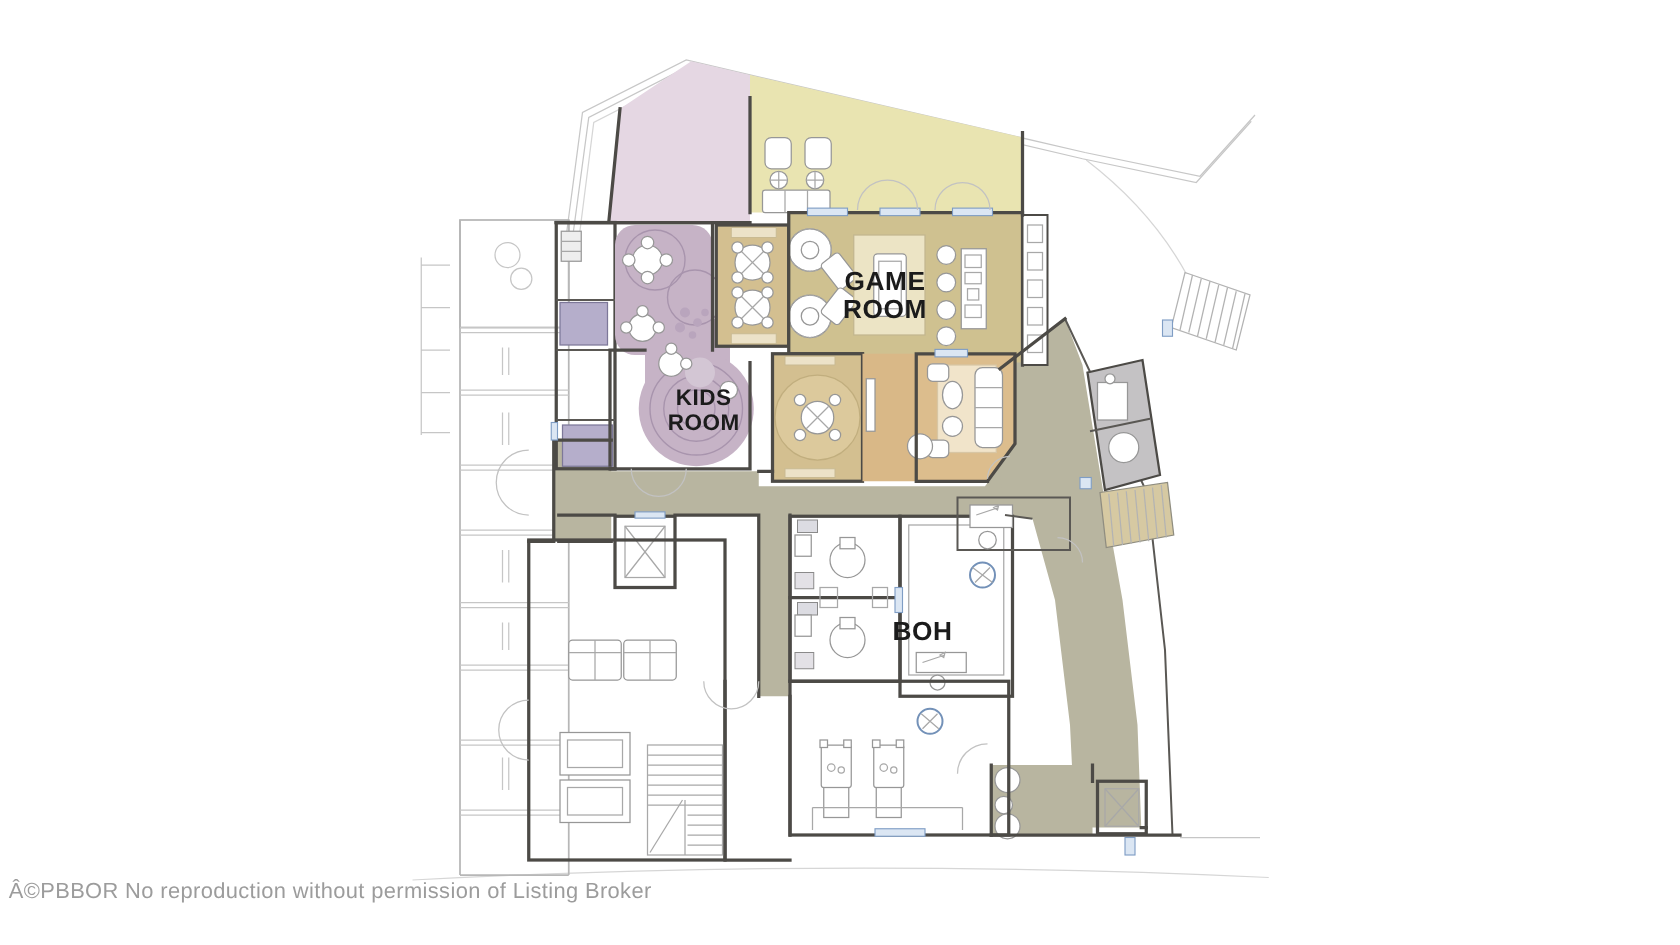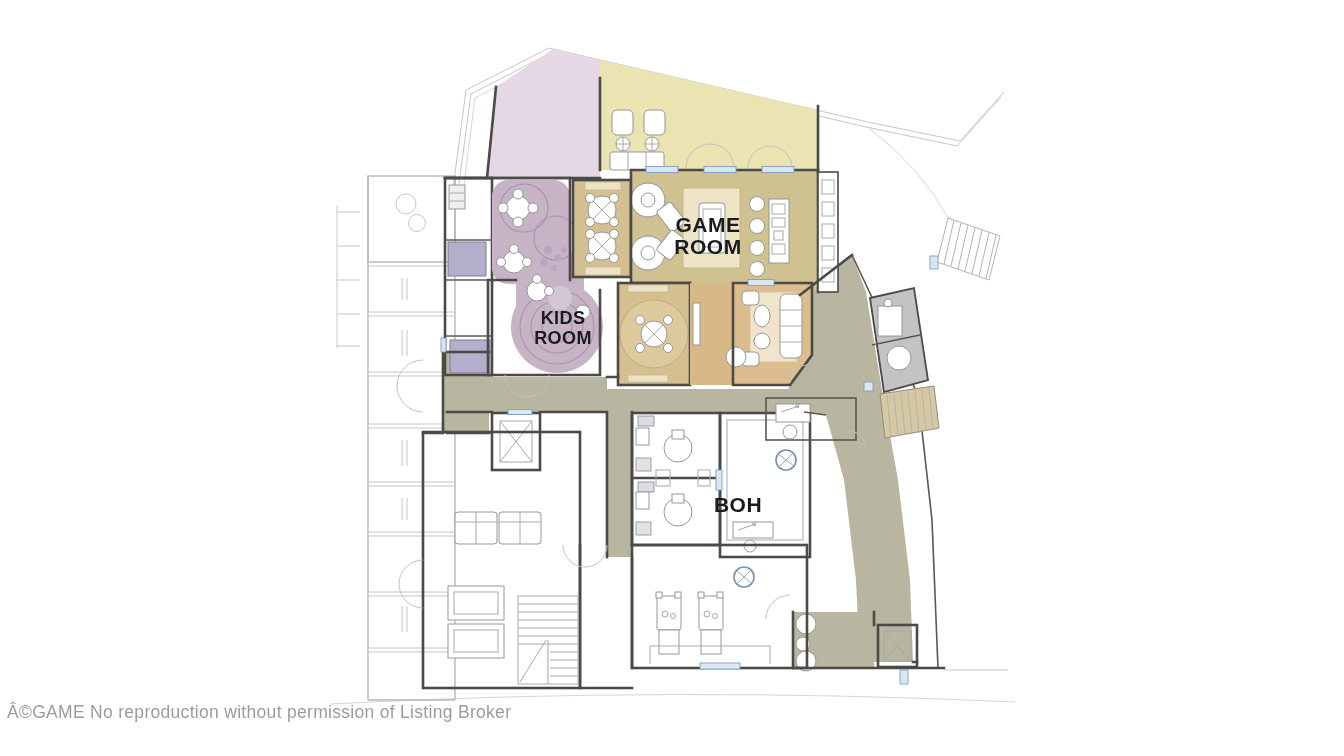--- a/index.html
+++ b/index.html
@@ -362,14 +362,14 @@
     <path class="door" d="M505,375 A22,22 0 0 0 527,397 M549,375 A22,22 0 0 1 527,397"></path>
     <path class="door" d="M423,360 A26,26 0 0 0 397,386 M423,412 A26,26 0 0 1 397,386"></path>
     <path class="door" d="M423,560 A24,24 0 0 0 399,584 M423,608 A24,24 0 0 1 399,584"></path>
     <path class="door" d="M563,545 A22,22 0 0 0 585,567 M607,545 A22,22 0 0 1 585,567"></path>
     <path class="door" d="M790,383 A18,18 0 0 1 808,365"></path>
     <path class="door" d="M790,595 A24,24 0 0 0 766,619"></path>
     <path class="door" d="M846,430 A20,20 0 0 1 866,450"></path>
   </g>
 </svg>
 
-<div id="copyright">Â©GAME No reproduction without permission of Listing Broker</div>
+<div id="copyright">Â©PBBOR No reproduction without permission of Listing Broker</div>
 </div>
 
 </body></html>

